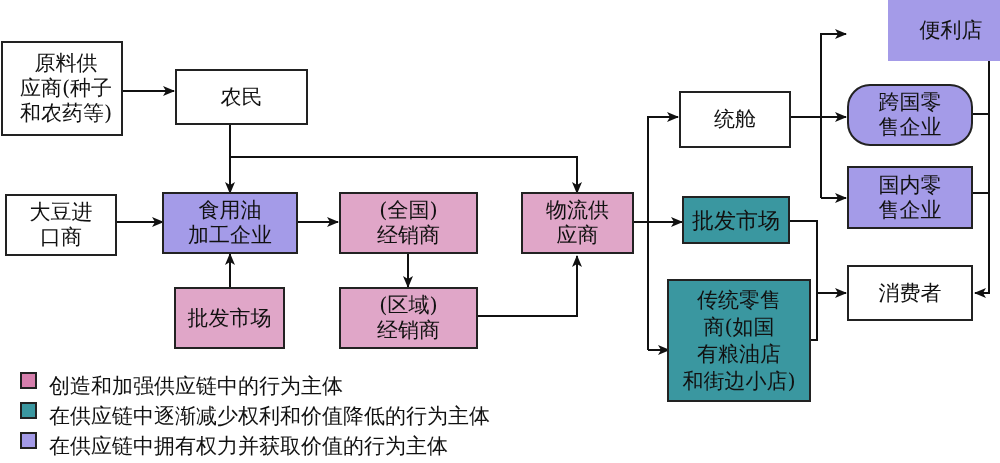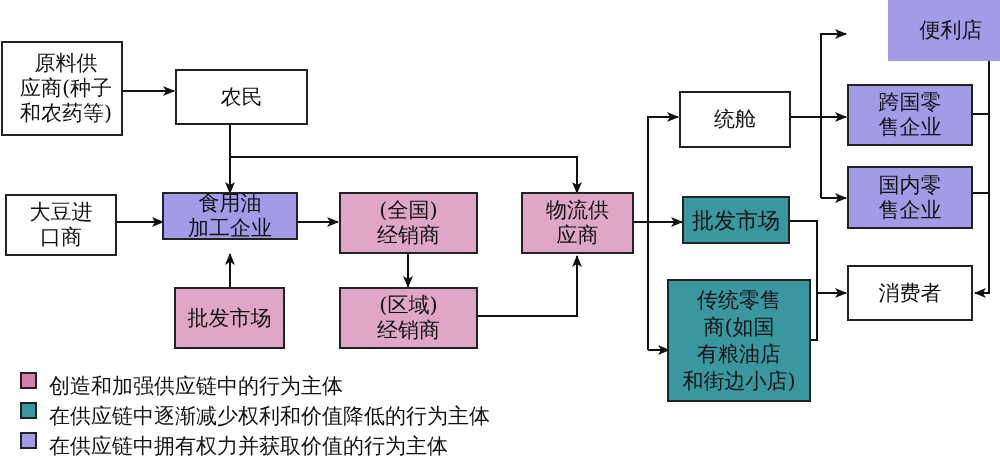--- a/index.html
+++ b/index.html
@@ -62,37 +62,37 @@
     <line x1="973" y1="193" x2="989" y2="193"></line>
   </g>
 </svg>
 
 <div class="node white" style="left:1px;top:41px;width:122px;height:95px;padding-left:8px;">原料供
 应商(种子
 和农药等)</div>
 <div class="node white" style="left:175px;top:69px;width:133px;height:56px;">农民</div>
 <div class="node white" style="left:5px;top:194px;width:112px;height:62px;">大豆进
 口商</div>
-<div class="node purple" style="left:162px;top:192px;width:136px;height:48px;">食用油
+<div class="node purple" style="left:162px;top:192px;width:136px;height:62px;">食用油
 加工企业</div>
 <div class="node pink" style="left:174px;top:287px;width:111px;height:62px;">批发市场</div>
 <div class="node pink" style="left:339px;top:192px;width:139px;height:62px;">(全国)
 经销商</div>
 <div class="node pink" style="left:339px;top:287px;width:139px;height:62px;">(区域)
 经销商</div>
 <div class="node pink" style="left:521px;top:192px;width:113px;height:62px;">物流供
 应商</div>
 <div class="node white" style="left:679px;top:91px;width:112px;height:57px;">统舱</div>
 <div class="node teal" style="left:682px;top:196px;width:108px;height:48px;font-size:22px;">批发市场</div>
 <div class="node teal" style="left:667px;top:279px;width:144px;height:123px;line-height:27px;">传统零售
 商(如国
 有粮油店
 和街边小店)</div>
 <div class="node purple noborder" style="left:847px;top:0px;width:126px;height:61px;margin-left:41px;">便利店</div>
-<div class="node purple" style="left:847px;top:84px;width:126px;height:62px;">跨国零
+<div class="node purple" style="left:847px;top:84px;width:126px;height:62px;border-radius:23px;">跨国零
 售企业</div>
 <div class="node purple" style="left:847px;top:166px;width:126px;height:63px;">国内零
 售企业</div>
 <div class="node white" style="left:847px;top:265px;width:126px;height:56px;">消费者</div>
 
 <div class="legend">
   <div class="legend-item">
     <span class="swatch" style="background:#d67fad;"></span>
     <span>创造和加强供应链中的行为主体</span>
   </div>

